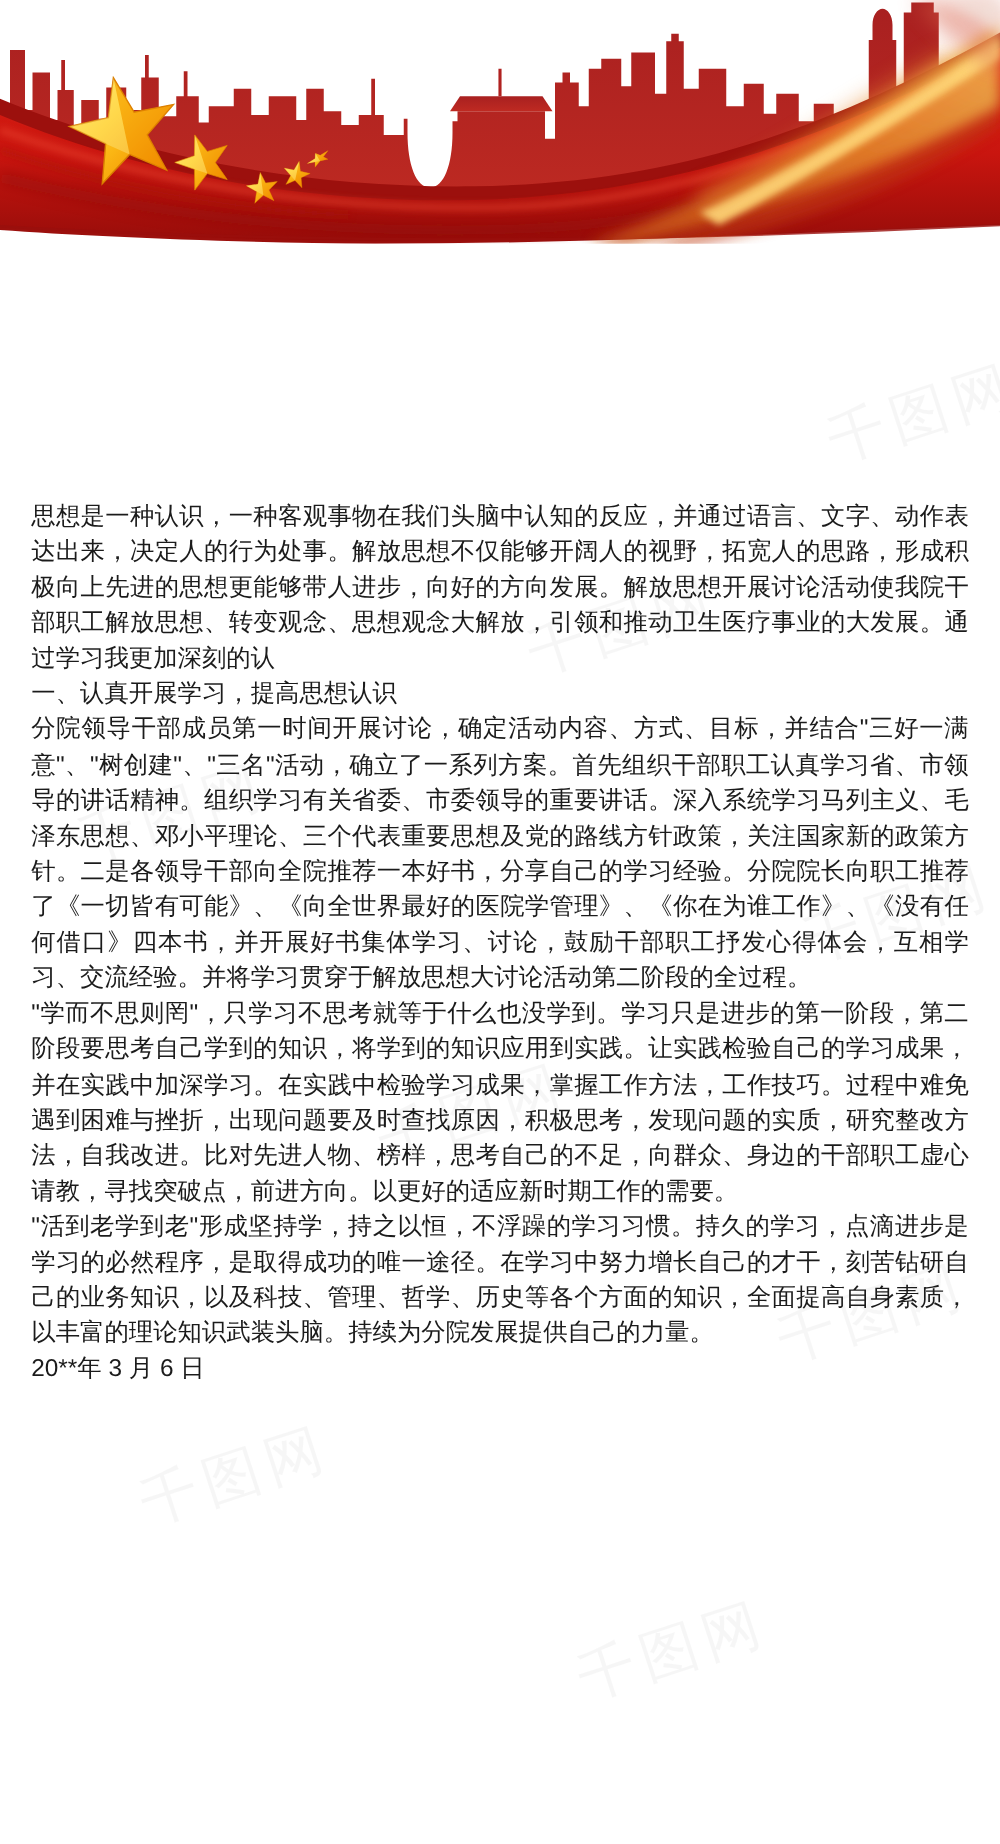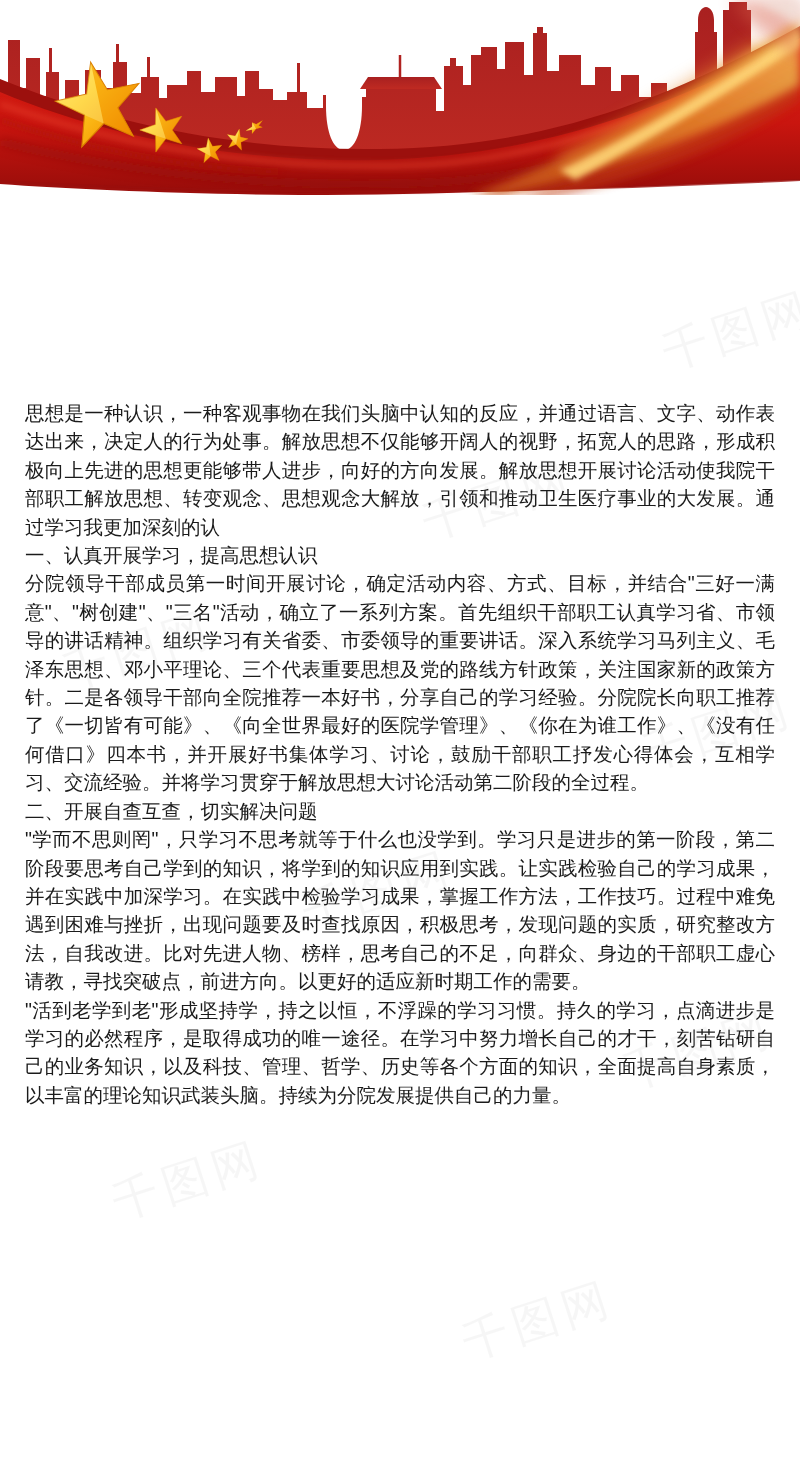--- a/index.html
+++ b/index.html
@@ -146,18 +146,18 @@
     <span class="wm" style="left:620px; top:1020px;">千图网</span>
     <span class="wm" style="left:110px; top:1150px;">千图网</span>
     <span class="wm" style="left:460px; top:1290px;">千图网</span>
     <span class="wm" style="left:660px; top:300px;">千图网</span>
   </div>
 
   <div class="content">
     <p>思想是一种认识，一种客观事物在我们头脑中认知的反应，并通过语言、文字、动作表达出来，决定人的行为处事。解放思想不仅能够开阔人的视野，拓宽人的思路，形成积极向上先进的思想更能够带人进步，向好的方向发展。解放思想开展讨论活动使我院干部职工解放思想、转变观念、思想观念大解放，引领和推动卫生医疗事业的大发展。通过学习我更加深刻的认</p>
     <p>一、认真开展学习，提高思想认识</p>
     <p>分院领导干部成员第一时间开展讨论，确定活动内容、方式、目标，并结合"三好一满意"、"树创建"、"三名"活动，确立了一系列方案。首先组织干部职工认真学习省、市领导的讲话精神。组织学习有关省委、市委领导的重要讲话。深入系统学习马列主义、毛泽东思想、邓小平理论、三个代表重要思想及党的路线方针政策，关注国家新的政策方针。二是各领导干部向全院推荐一本好书，分享自己的学习经验。分院院长向职工推荐了《一切皆有可能》、《向全世界最好的医院学管理》、《你在为谁工作》、《没有任何借口》四本书，并开展好书集体学习、讨论，鼓励干部职工抒发心得体会，互相学习、交流经验。并将学习贯穿于解放思想大讨论活动第二阶段的全过程。</p>
-    <p>二、开展自查互查，切实解决问题</p>
     <p>"学而不思则罔"，只学习不思考就等于什么也没学到。学习只是进步的第一阶段，第二阶段要思考自己学到的知识，将学到的知识应用到实践。让实践检验自己的学习成果，并在实践中加深学习。在实践中检验学习成果，掌握工作方法，工作技巧。过程中难免遇到困难与挫折，出现问题要及时查找原因，积极思考，发现问题的实质，研究整改方法，自我改进。比对先进人物、榜样，思考自己的不足，向群众、身边的干部职工虚心请教，寻找突破点，前进方向。以更好的适应新时期工作的需要。</p>
     <p>"活到老学到老"形成坚持学，持之以恒，不浮躁的学习习惯。持久的学习，点滴进步是学习的必然程序，是取得成功的唯一途径。在学习中努力增长自己的才干，刻苦钻研自己的业务知识，以及科技、管理、哲学、历史等各个方面的知识，全面提高自身素质，以丰富的理论知识武装头脑。持续为分院发展提供自己的力量。</p>
+    <p class="date-line">20**年 3 月 6 日</p>
   </div>
 
 </div>
 
 </body></html>

